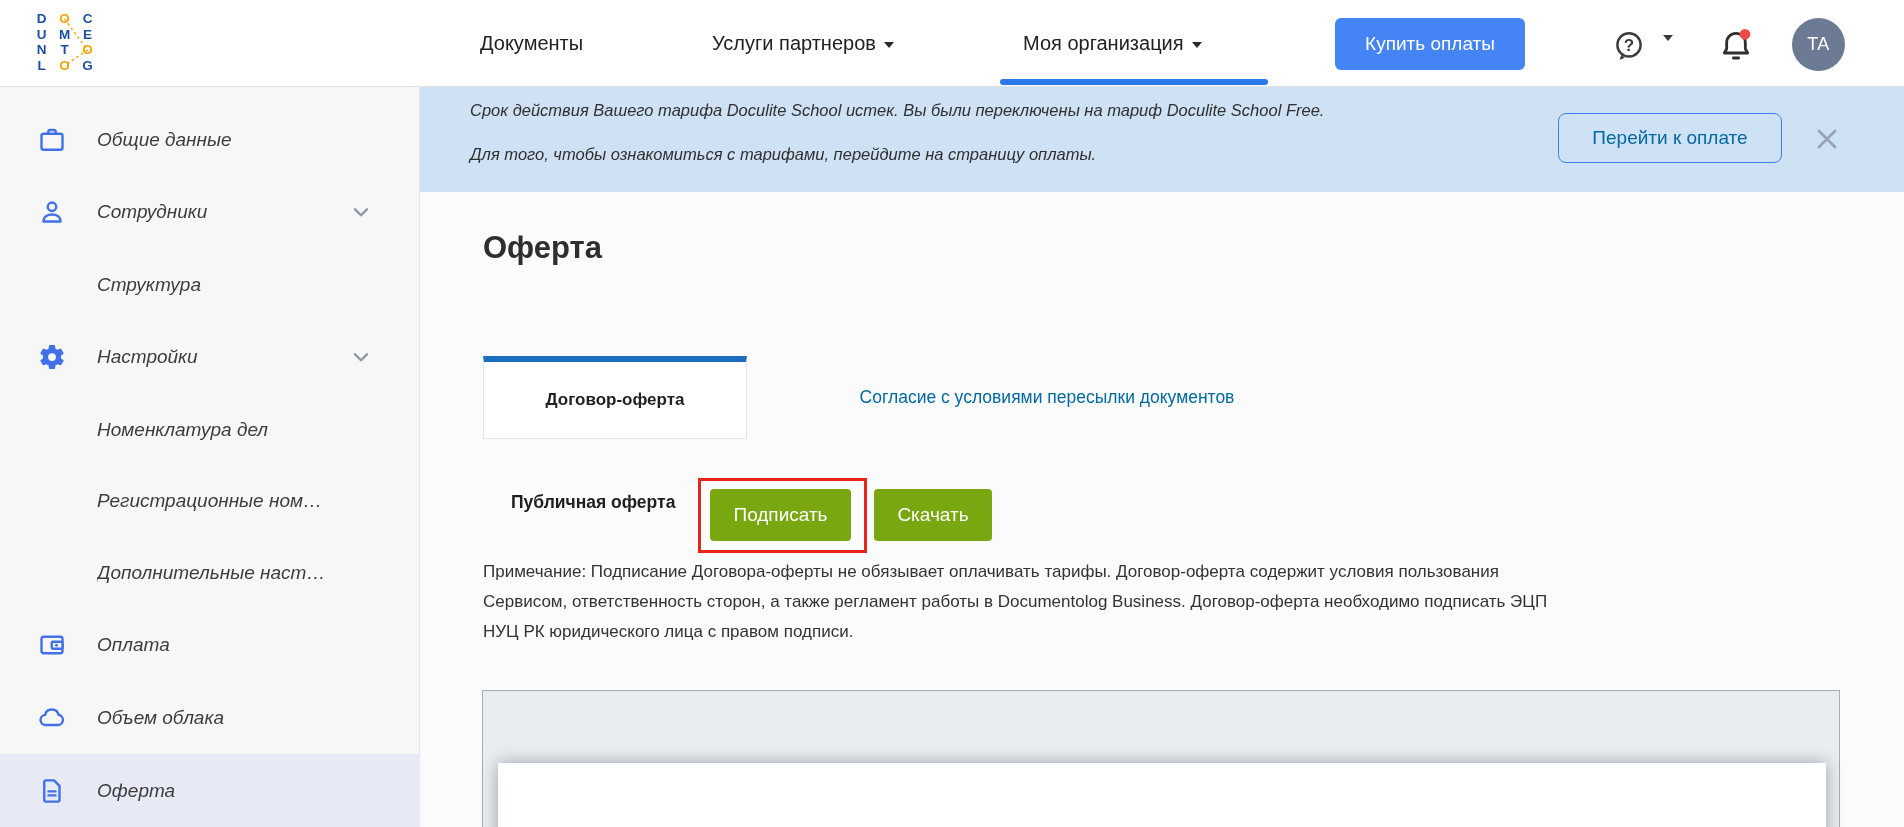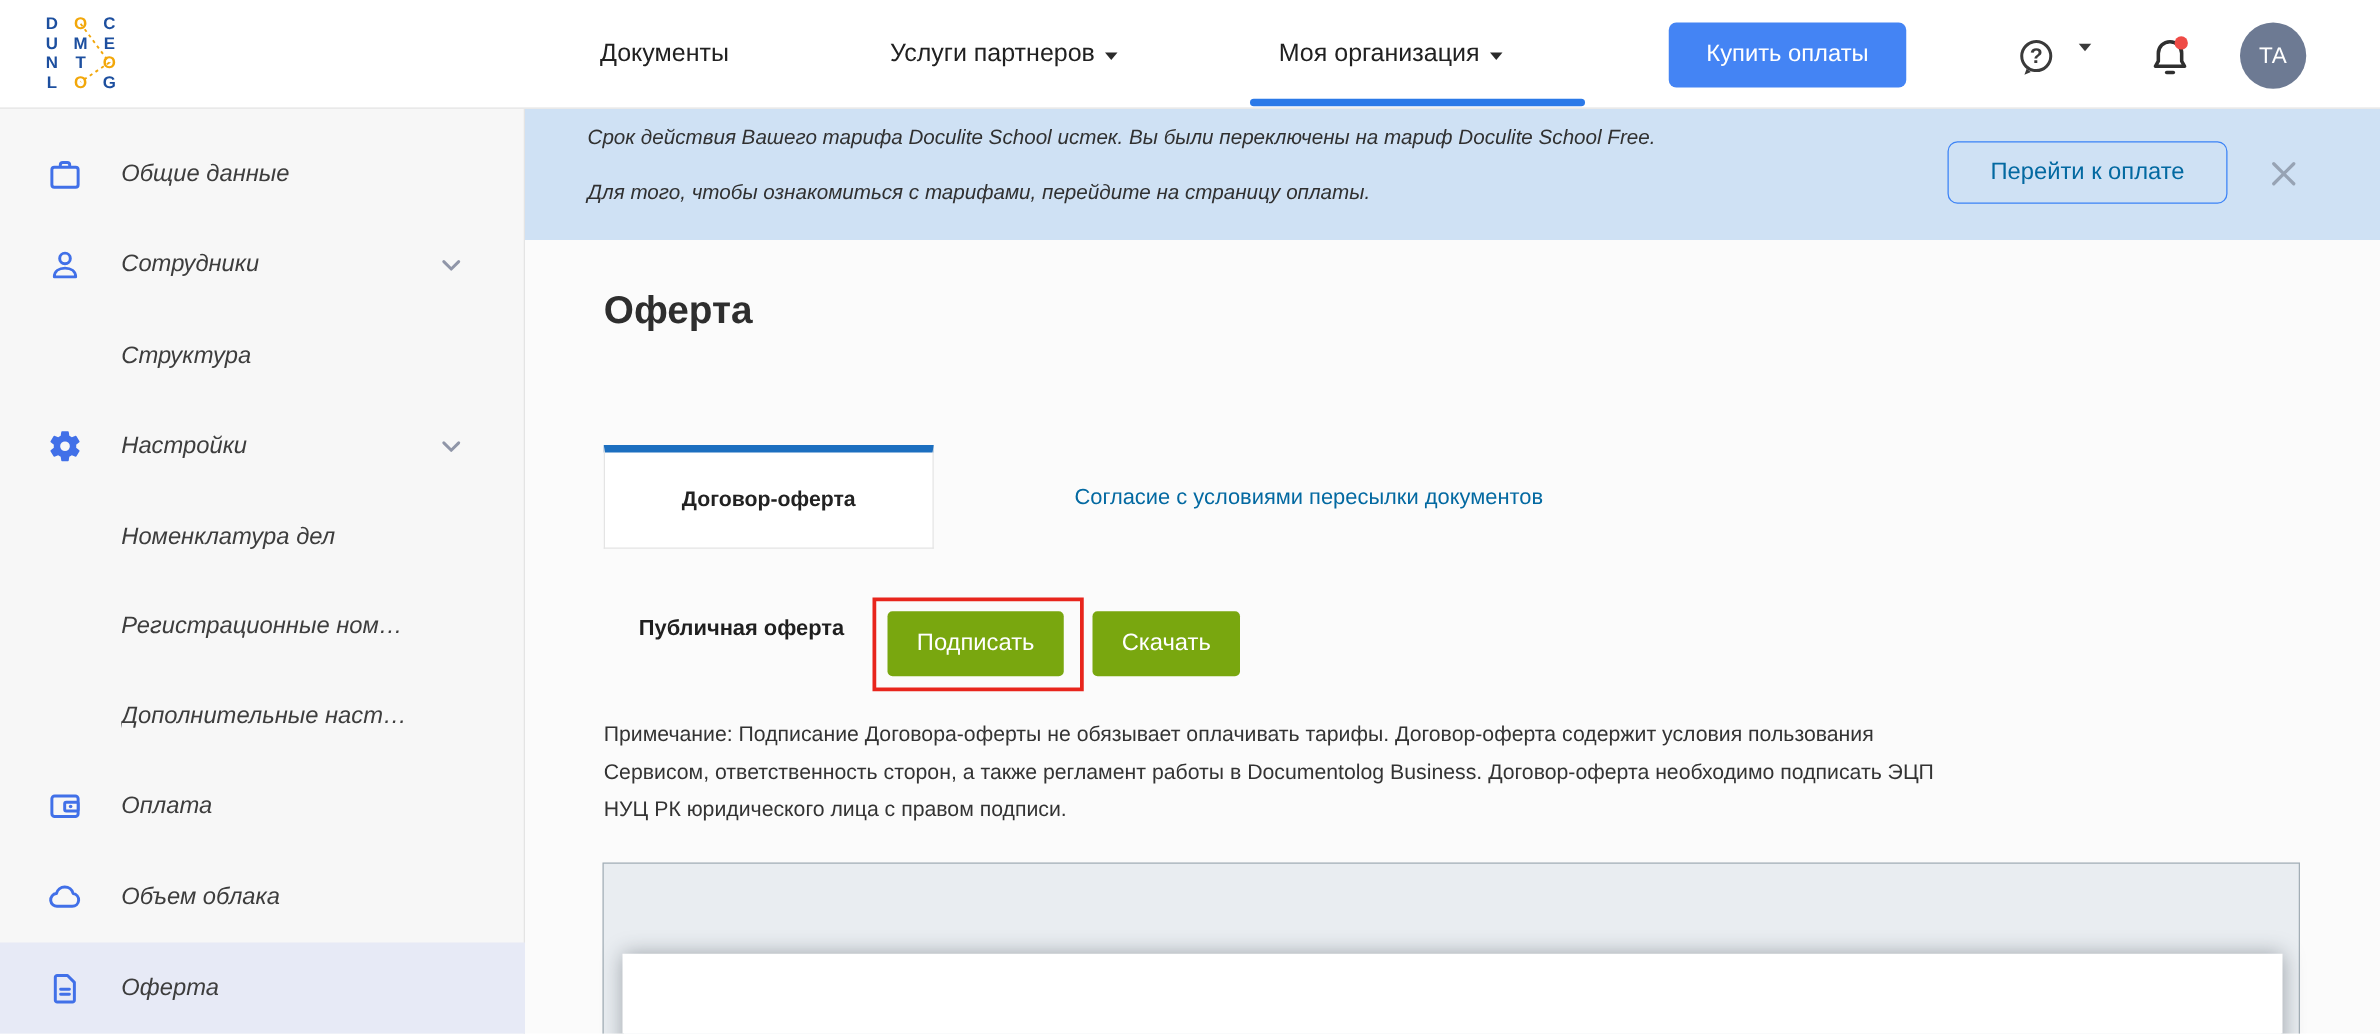--- a/index.html
+++ b/index.html
@@ -64,21 +64,21 @@
   .tab-inactive { position:absolute; left:327px; top:164px; width:600px; height:83px;
     display:flex; align-items:center; justify-content:center; font-size:17.5px; color:#0369a1;
     cursor:pointer; }
   .offer-label { position:absolute; left:63px; top:300px; font-size:17.5px; font-weight:bold; color:#1f1f1f;margin-left:28px; }
   .red-annotation { position:absolute; left:278px; top:286px; width:169px; height:75px;
     border:3px solid #e8251c; }
   .btn-green { position:absolute; top:297px; height:52px; background:#79a70f; color:#fff;
     border:none; border-radius:4px; font-size:19px; cursor:pointer; font-family:inherit; }
   .btn-sign { left:290px; width:141px; }
   .btn-download { left:454px; width:118px; }
-  .note { position:absolute; left:63px; top:381px; width:1330px; font-size:17px; color:#333;
+  .note { position:absolute; left:63px; top:365px; width:1330px; font-size:17px; color:#333;
     line-height:30px; white-space:pre-line; }
   .viewer { position:absolute; left:62px; top:498px; width:1358px; height:340px;
     background:#e9edf1; border:1px solid #a3aeb6; }
   .doc-page { position:absolute; left:15px; top:72px; width:1328px; height:260px; background:#fff;
     box-shadow:0 0 16px rgba(40,50,60,0.40); }
 </style>
 </head>
 <body>
 
 <div class="stage">

